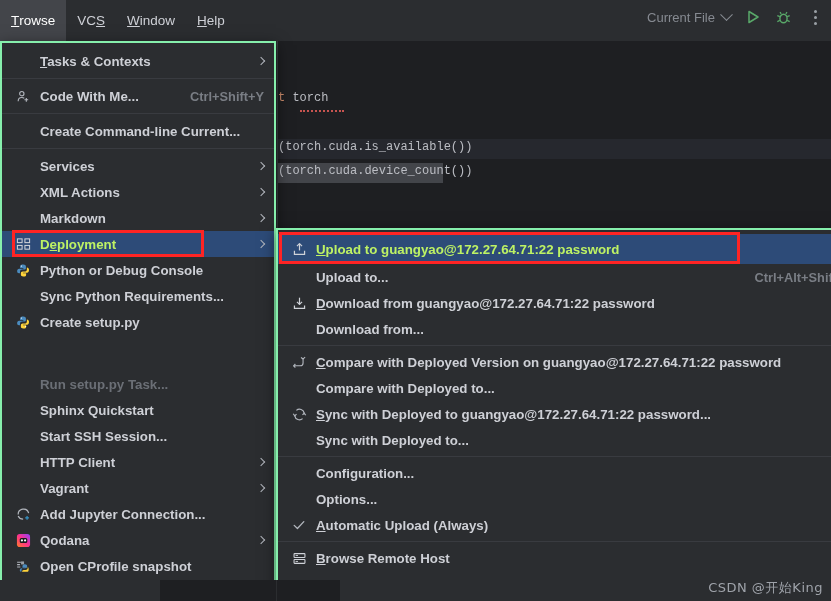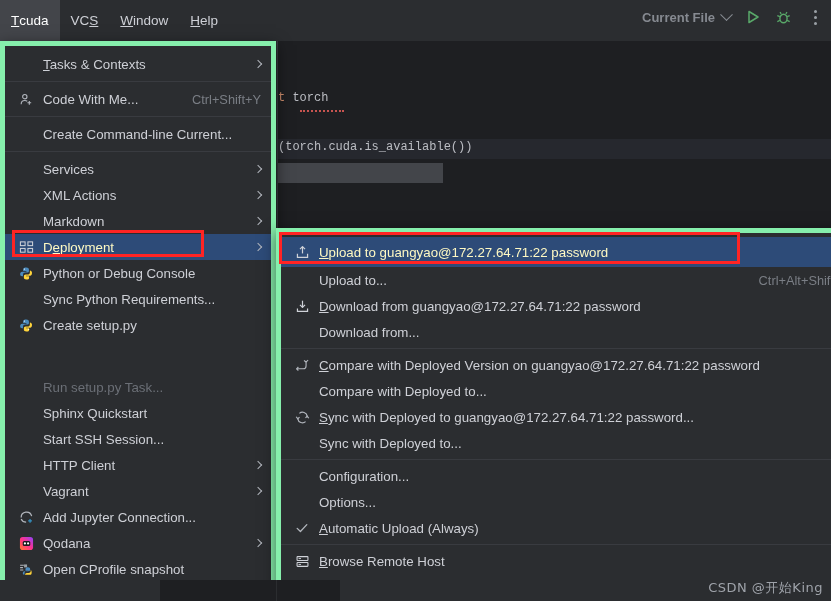--- a/index.html
+++ b/index.html
@@ -38,52 +38,53 @@
     background: #2b2d30; display: flex; align-items: center;
   }
   .menubar-item {
     font-size: 13.5px; color: #ced0d6; padding: 0 11px; height: 41px;
     display: flex; align-items: center; cursor: default;
   }
   .menubar-item.active { background: #43454a; color: #ffffff; }
   .mn { text-decoration: underline; }
   .menubar-right {
     position: absolute; right: 6px; top: 0; height: 34px;
-    display: flex; align-items: center; gap: 14px; font-weight: bold;
+    display: flex; align-items: center; gap: 14px;
   }
   .current-file { font-size: 13px; color: #868a91; display: flex; align-items: center; gap: 7px; }
   .chev-d { width: 9px; height: 9px; border-right: 1.5px solid #868a91; border-bottom: 1.5px solid #868a91; transform: rotate(45deg) translate(-2px,-2px); }
   .run-icon svg, .debug-icon svg { display: block; }
   .kebab { display: flex; flex-direction: column; gap: 3px; padding: 0 8px; }
   .kebab i { width: 3px; height: 3px; border-radius: 50%; background: #9aa0a6; display: block; }
 
   
   .popup {
     position: absolute; background: #2b2d30;
-    border: 5px solid #86efac;
+    border: 2px solid #86efac;
     box-shadow: 0 4px 14px rgba(0,0,0,0.55);
     padding: 4px 0;
+    font-weight: bold;
   }
   #menu-tools { left: 0; top: 41px; width: 276px; height: 560px; padding-top: 5px; }
   #menu-deployment { left: 276px; top: 228px; width: 589px; height: 373px; padding-top: 4px; }
 
   .mi {
     position: relative; display: flex; align-items: center;
     height: 26px; padding: 0 10px 0 10px; cursor: default;
     color: #ced0d6; font-size: 13.3px; white-space: nowrap;
   }
   .mi .ico { width: 22px; min-width: 22px; display: flex; align-items: center; justify-content: center; margin-right: 6px; }
   .mi .lbl { flex: 1; overflow: hidden; }
   .mi .shortcut { color: #7a7e85; font-size: 12.8px; margin-left: 7px; }
   .mi .arrow {
     width: 6px; height: 6px; margin-left: 12px;
     border-right: 1.4px solid #b2b6bd; border-top: 1.4px solid #b2b6bd;
     transform: rotate(45deg);
   }
-  .mi.selected { background: #2d4b78; color: #fef9c3; }
+  .mi.selected { background: #2d4b78; color: #bef264; }
   .mi.disabled { color: #6b6f76; margin-top: 36px; }
   .mi.disabled .lbl { color: #6b6f76; }
   .sep { height: 1px; background: #393b40; margin: 4px 0; }
   .sep-full { height: 1px; background: #393b40; margin: 3px 0; }
 
   
   .redbox { position: absolute; border: 3px solid #ff2424; pointer-events: none; }
 
   
   .bottombar { position: absolute; left: 0; bottom: 0; width: 831px; height: 21px; background: #2b2d30; }
@@ -103,28 +104,29 @@
   <div class="editor-topstrip"></div>
 
   <div class="code-area">
     <div class="caret-line" style="left:0; top:98px; width:553px;"></div>
     <div class="sel-box" style="left:0; top:122px; width:165px; height:20px;"></div>
   </div>
 
   <div class="code-line" style="left:278px; top:91px;"><span class="kw">t</span> torch</div>
   <div class="squiggle" style="left:300px; top:110px; width:44px;"></div>
   <div class="code-line" style="left:278px; top:140px;">(torch.cuda.is_available())</div>
+  <div class="code-line" style="left:278px; top:164px;">(torch.cuda.device_count())</div>
 
   <div class="gutter"></div>
   <div class="gutter-sep"></div>
 
   <div class="menubar">
     <div class="menubar-item active">
         <span class="mn">T</span>
-        <span>cuda</span>
+        <span>rowse</span>
       </div>
     <div class="menubar-item">
         <span>VC</span>
         <span class="mn">S</span>
       </div>
     <div class="menubar-item">
         <span class="mn">W</span>
         <span>indow</span>
       </div>
     <div class="menubar-item">

